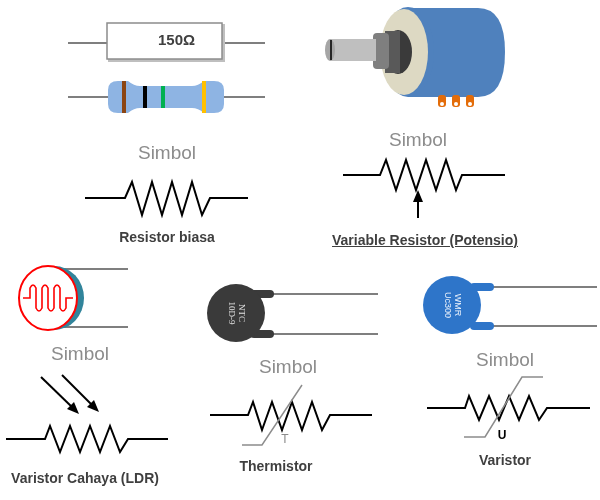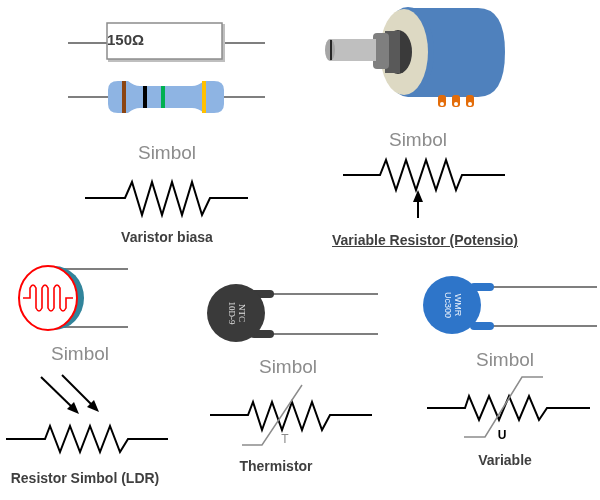--- a/index.html
+++ b/index.html
@@ -24,23 +24,23 @@
     <line x1="68" y1="97" x2="110" y2="97" stroke="#7f7f7f" stroke-width="2"></line>
     <line x1="222" y1="97" x2="265" y2="97" stroke="#7f7f7f" stroke-width="2"></line>
     <path id="band-body" d="M118,81 Q108,81 108,90 L108,104 Q108,113 118,113 L128,113 Q134,108 140,108 L192,108 Q198,108 204,113 L214,113 Q224,113 224,104 L224,90 Q224,81 214,81 L204,81 Q198,86 192,86 L140,86 Q134,86 128,81 Z" fill="#8eb4e3"></path>
     <rect id="band-0" x="122" y="81" width="4" height="32" fill="#8b4513"></rect>
     <rect id="band-1" x="143" y="86" width="4" height="22" fill="#000000"></rect>
     <rect id="band-2" x="161" y="86" width="4" height="22" fill="#00b050"></rect>
     <rect id="band-3" x="202" y="81" width="4" height="32" fill="#ffc000"></rect>
 
     <polyline points="85,198 125,198 132,182 142,215 152,182 162,215 172,182 182,215 192,182 202,215 210,198 248,198" fill="none" stroke="#000" stroke-width="2"></polyline>
   </svg>
-  <div class="abs" style="left:107px;top:31px;width:139px;text-align:left;font-weight:bold;font-size:15px;color:#404040;">150Ω</div>
+  <div class="abs" style="left:107px;top:31px;width:139px;text-align:center;font-weight:bold;font-size:15px;color:#404040;">150Ω</div>
   <div class="simbol" style="left:107px;top:142px;width:120px;">Simbol</div>
-  <div class="caption" style="left:97px;top:229px;width:140px;">Varistor biasa</div>
+  <div class="caption" style="left:97px;top:229px;width:140px;">Resistor biasa</div>
 </div>
 
 <div>
   <svg width="600" height="500">
 
     <path d="M408,8 L478,8 Q505,8 505,52 Q505,97 478,97 L408,97 Z" fill="#4f81bd"></path>
     <ellipse cx="408" cy="52" rx="26" ry="45" fill="#4f81bd"></ellipse>
     <ellipse cx="404" cy="52" rx="24" ry="43" fill="#ddd9c3"></ellipse>
 
     <ellipse cx="398" cy="52" rx="14" ry="22" fill="#3a3a3a"></ellipse>
@@ -78,21 +78,21 @@
     <ellipse cx="48" cy="298" rx="29" ry="32" fill="#ffffff" stroke="#ff0000" stroke-width="2"></ellipse>
     <path d="M23,298 L30,298 L30,288 Q33,282 36,288 L36,308 Q39,314 42,308 L42,288 Q45,282 48,288 L48,308 Q51,314 54,308 L54,288 Q57,282 60,288 L60,308 Q63,314 66,308 L66,298 L73,298" fill="none" stroke="#ff0000" stroke-width="1.6"></path>
 
     <polyline points="6,439 45,439 50,426 60,452 70,426 80,452 90,426 100,452 110,426 120,452 128,439 168,439" fill="none" stroke="#000" stroke-width="2"></polyline>
     <line x1="41" y1="377" x2="73" y2="408" stroke="#000" stroke-width="2"></line>
     <polygon points="79,414 67,409 74,402" fill="#000"></polygon>
     <line x1="62" y1="375" x2="93" y2="406" stroke="#000" stroke-width="2"></line>
     <polygon points="99,412 87,407 94,400" fill="#000"></polygon>
   </svg>
   <div class="simbol" style="left:20px;top:343px;width:120px;">Simbol</div>
-  <div class="caption" style="left:0px;top:470px;width:170px;">Resistor Simbol (LDR)</div>
+  <div class="caption" style="left:0px;top:470px;width:170px;">Varistor Cahaya (LDR)</div>
 </div>
 
 <div>
   <svg width="600" height="500">
     <line x1="270" y1="294" x2="378" y2="294" stroke="#7f7f7f" stroke-width="2"></line>
     <line x1="270" y1="334" x2="378" y2="334" stroke="#7f7f7f" stroke-width="2"></line>
     <rect x="250" y="290" width="24" height="8" rx="4" fill="#3a3a3a"></rect>
     <rect x="250" y="330" width="24" height="8" rx="4" fill="#3a3a3a"></rect>
     <circle cx="236" cy="313" r="29" fill="#3a3a3a"></circle>
 
@@ -118,14 +118,14 @@
 
     <polyline points="427,408 465,408 469,396 479,420 489,396 499,420 509,396 519,420 529,396 539,420 547,408 590,408" fill="none" stroke="#000" stroke-width="2"></polyline>
     <polyline points="464,437 485,437 522,377 543,377" fill="none" stroke="#8c8c8c" stroke-width="1.5"></polyline>
   </svg>
   <div class="abs" style="left:423px;top:294px;width:58px;height:22px;transform:rotate(90deg);color:#e8f0fb;font-size:9px;line-height:10px;text-align:center;">
     <div>WMR</div>
     <div>Uc300</div>
   </div>
   <div class="marker" style="left:495px;top:428px;width:14px;color:#000;font-weight:bold;">U</div>
   <div class="simbol" style="left:445px;top:349px;width:120px;">Simbol</div>
-  <div class="caption" style="left:445px;top:452px;width:120px;">Variable</div>
+  <div class="caption" style="left:445px;top:452px;width:120px;">Varistor</div>
 </div>
 
 </body></html>

